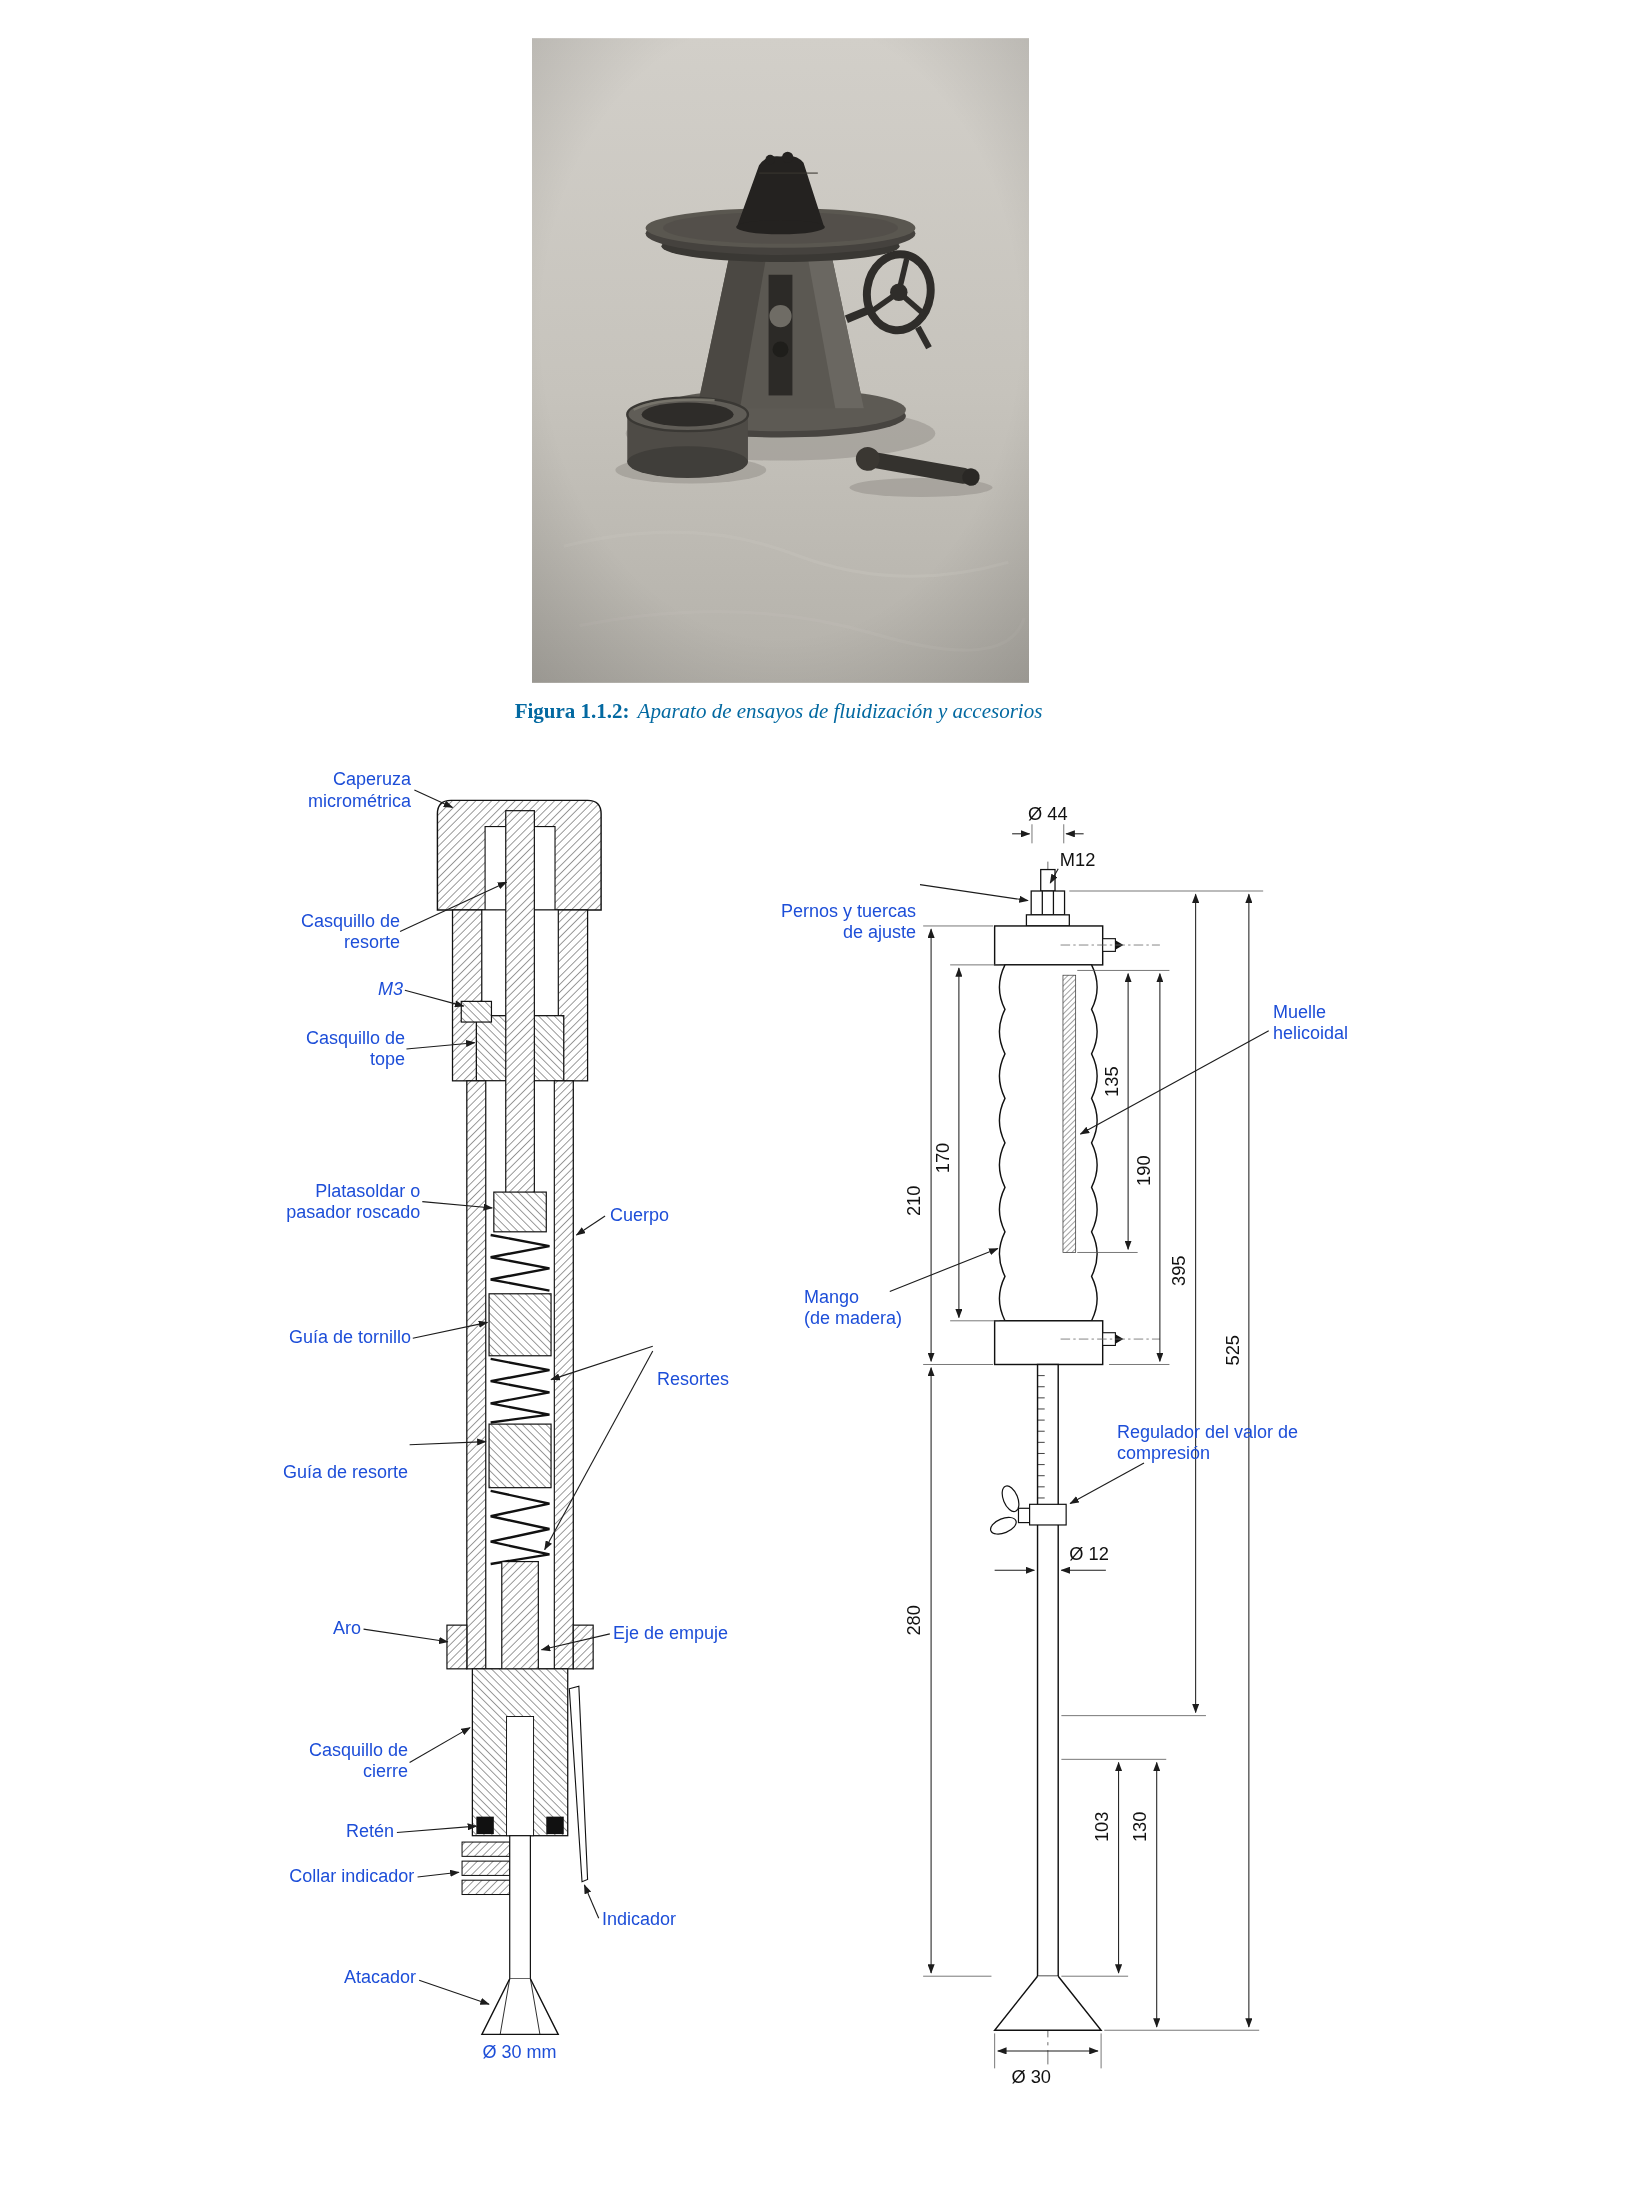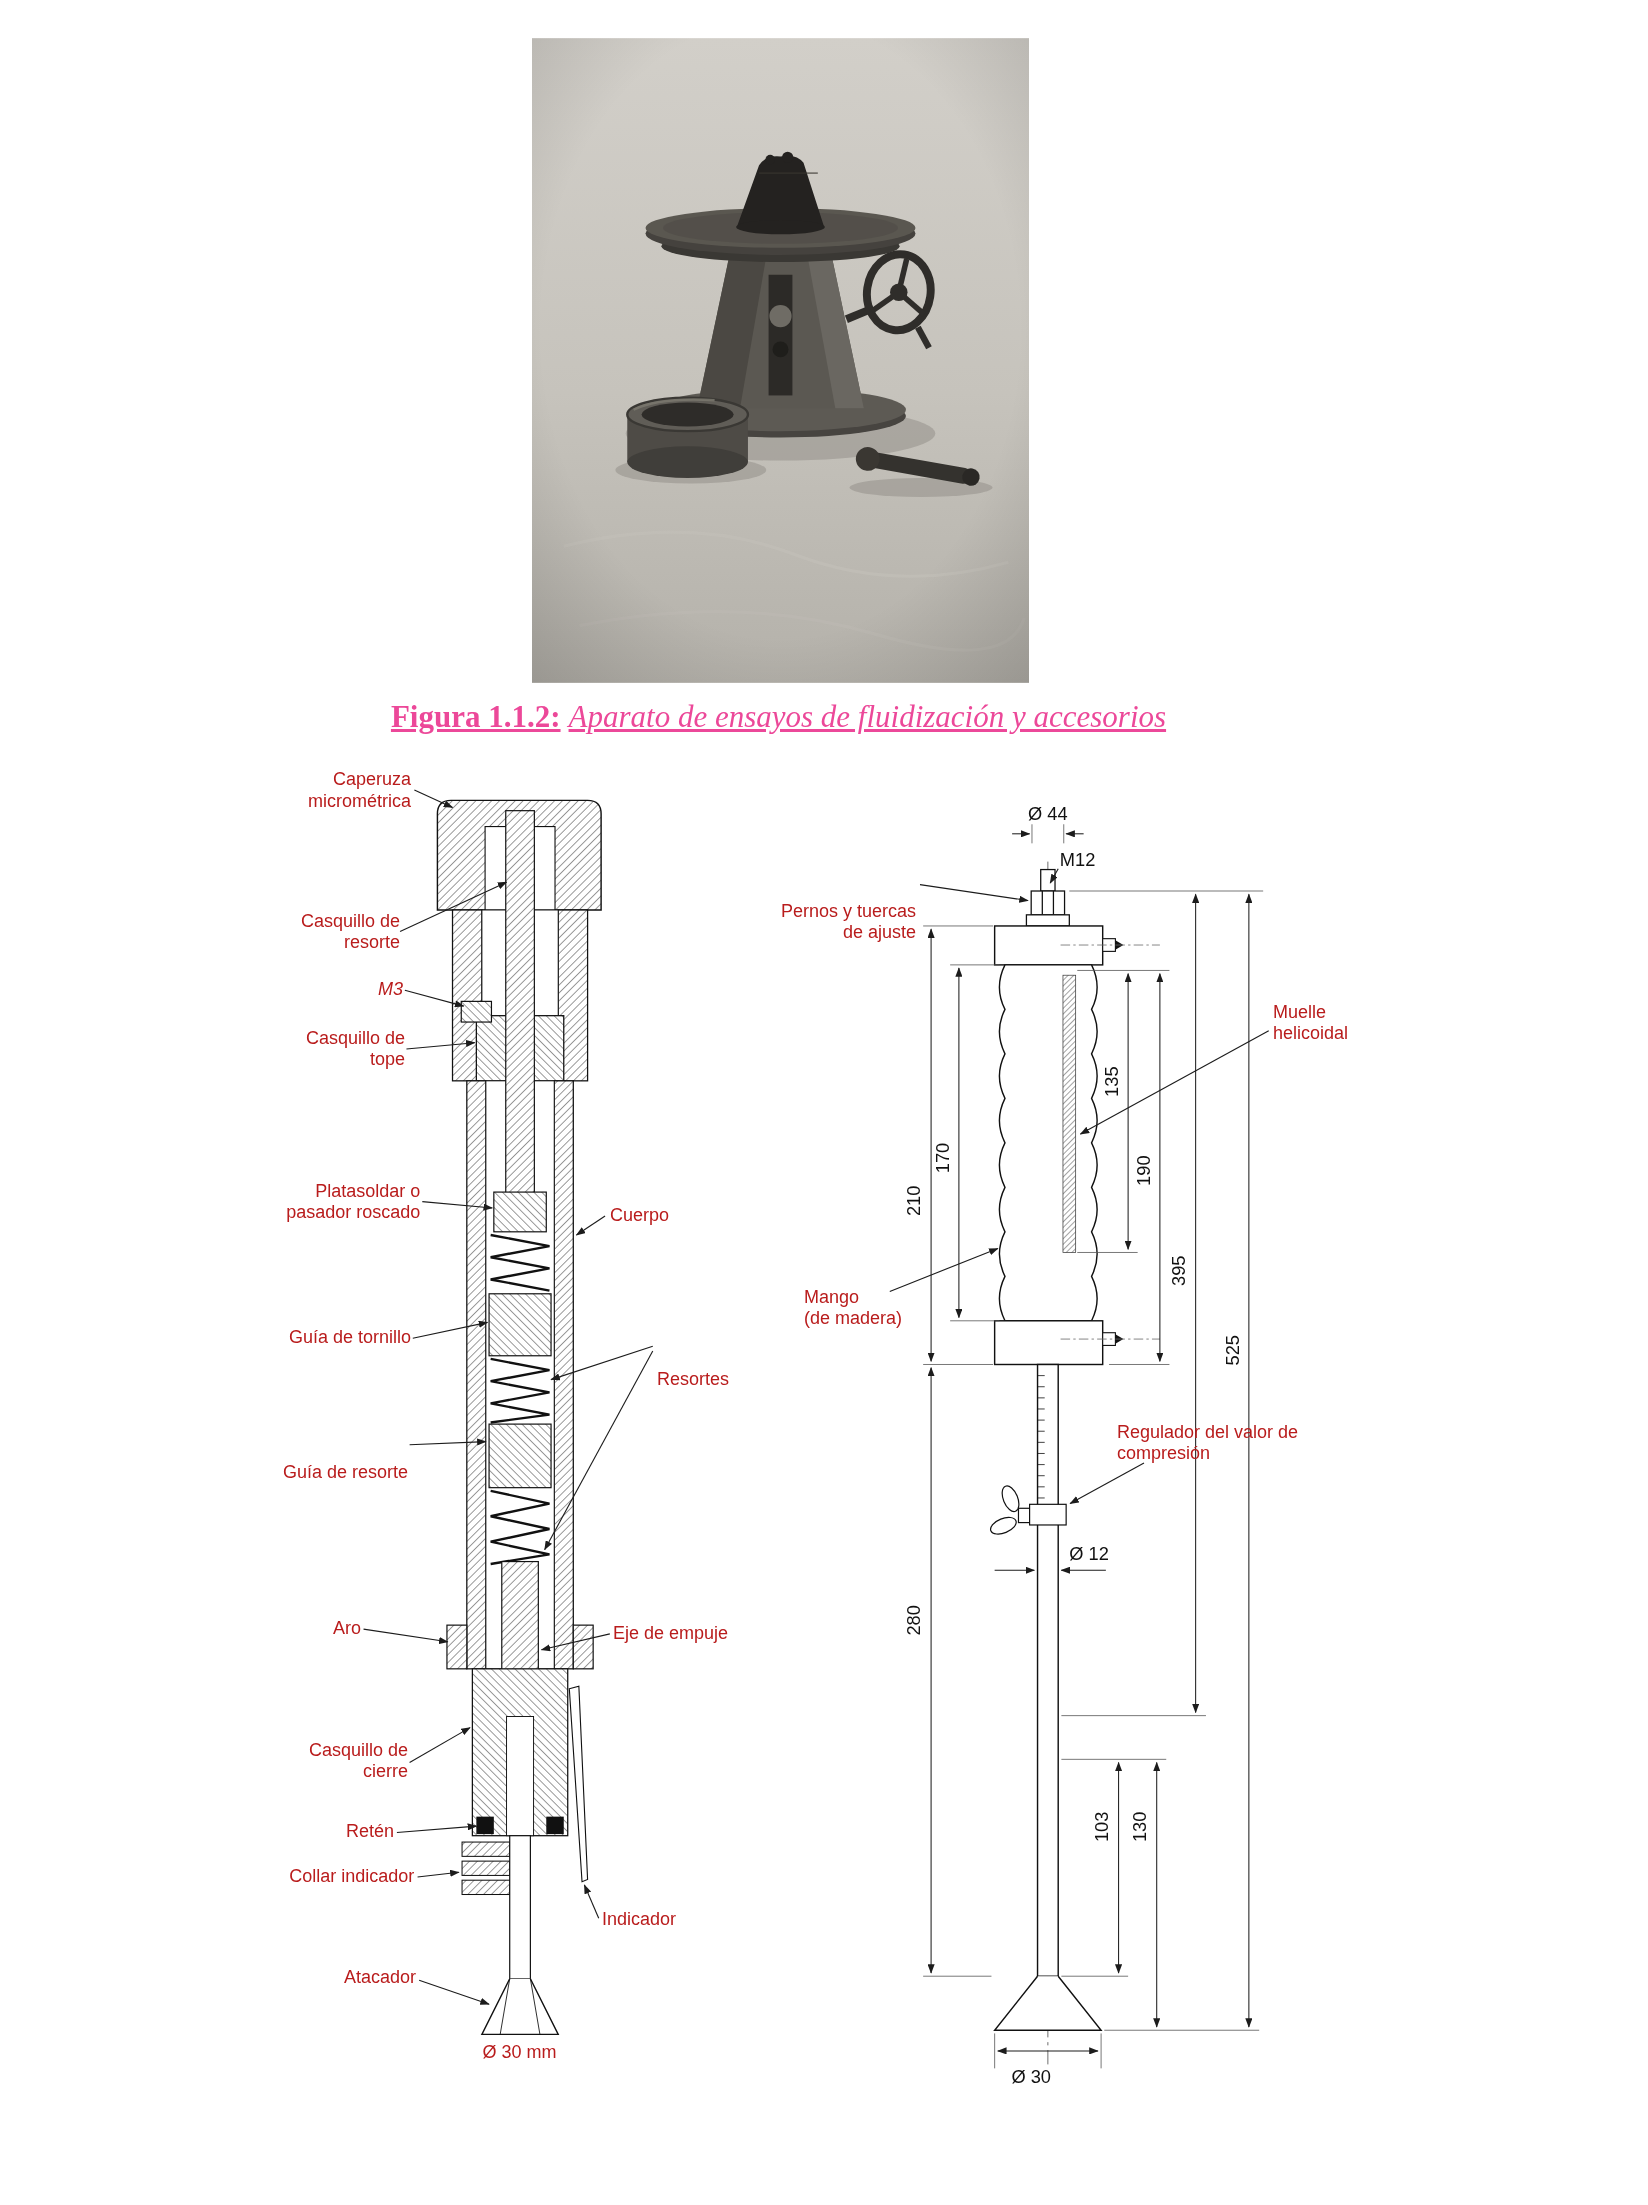--- a/index.html
+++ b/index.html
@@ -1,23 +1,23 @@
 <!DOCTYPE html>
 <html style="font-size:12.7px"><head>
 <meta charset="utf-8">
 <style>
   html,body{margin:0;padding:0;background:#ffffff;}
   .page{position:relative;width:1648px;height:2205px;background:#fff;overflow:hidden;
         font-family:"Liberation Sans",sans-serif;}
   .abs{position:absolute;}
-  .label{position:absolute;font:18px/1.18 "Liberation Sans",sans-serif;color:#b91c1c;}
+  .label{position:absolute;font:18px/1.18 "Liberation Sans",sans-serif;color:#1d4ed8;}
   .label div{white-space:nowrap;}
   .r{text-align:right;}
   .c{text-align:center;}
-  .caption{position:absolute;text-align:center;font-size:31px;color:#ec4899;text-decoration:underline;}
+  .caption{position:absolute;text-align:center;font-size:21px;color:#0369a1;}
   .cap-bold{font-family:"Liberation Serif",serif;font-weight:bold;margin-right:8px;}
   .cap-italic{font-family:"Liberation Serif",serif;font-style:italic;}
   svg{position:absolute;left:0;top:0;}
   svg text{font-family:"Liberation Sans",sans-serif;font-size:23px;fill:#111;}
 </style>
 </head>
 <body>
 
 <div class="page">
 

